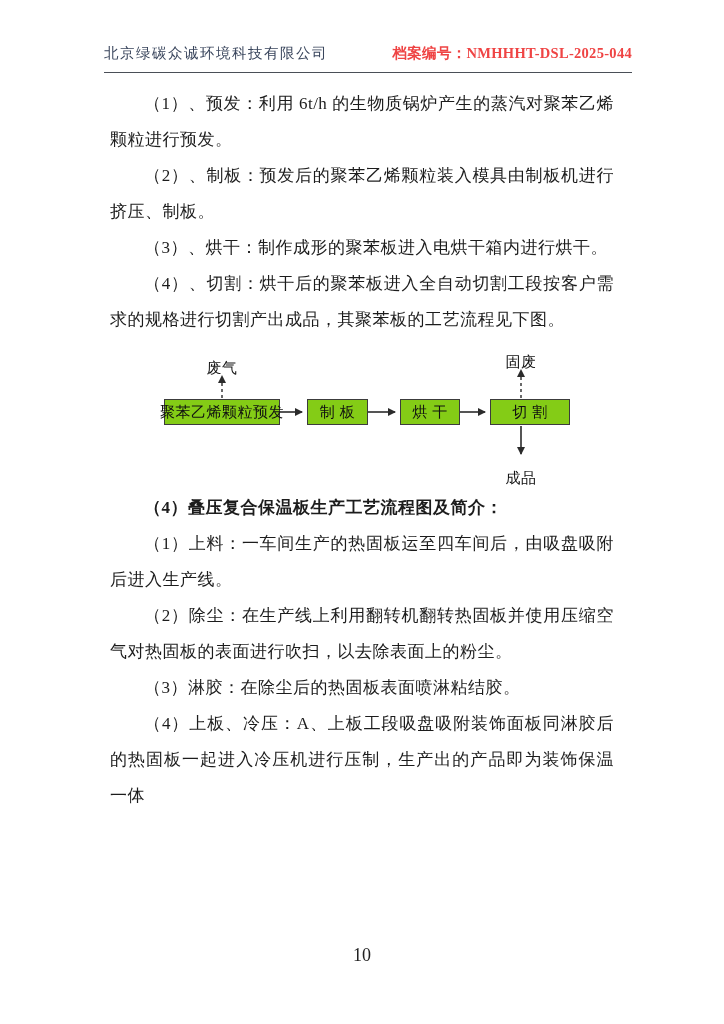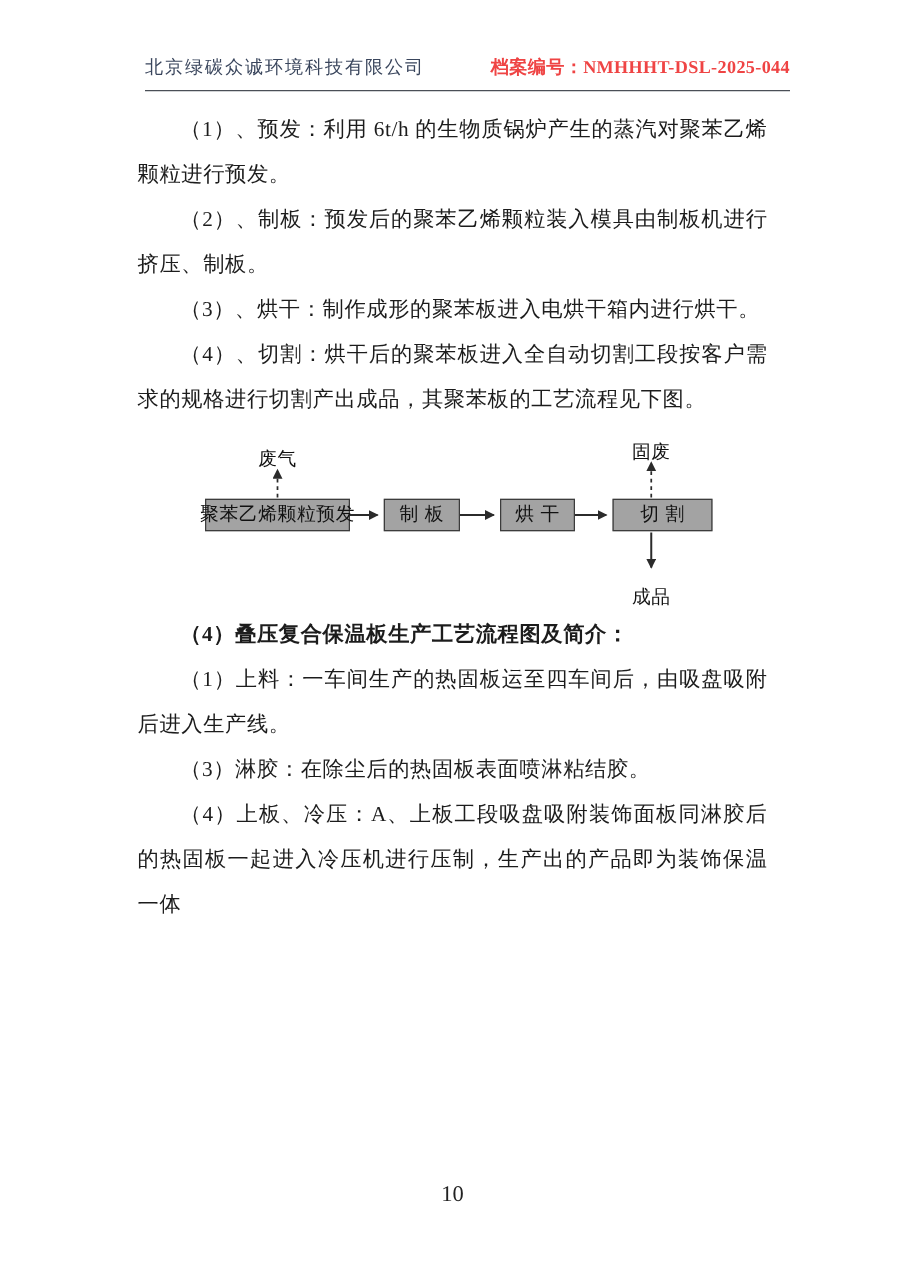--- a/index.html
+++ b/index.html
@@ -17,21 +17,20 @@
   .header {
     position: absolute;
     top: 44px;
     left: 104px;
     right: 92px;
     display: flex;
     justify-content: space-between;
     align-items: baseline;
     padding-bottom: 9px;
     border-bottom: 1.5px solid #4a4f57;
-    margin-left: 12px;
   }
   .header .company {
     font-size: 14.5px;
     letter-spacing: 1.5px;
     color: #39455c;
   }
   .header .docno {
     font-size: 14.5px;
     font-weight: 600;
     color: #ef4444;
@@ -72,21 +71,21 @@
   .diagram svg.arrows {
     position: absolute;
     left: 0; top: 0;
     width: 504px; height: 148px;
   }
   .fbox {
     position: absolute;
     top: 57px;
     height: 26px;
     border: 1.4px solid #3c3c3c;
-    background: #a3a3a3;
+    background: #84cc16;
     display: flex;
     align-items: center;
     justify-content: center;
     font-size: 15px;
     color: #111;
     box-sizing: border-box;
     white-space: nowrap;
   }
   .fbox.b1 { left: 54px;  width: 116px; }
   .fbox.b2 { left: 197px; width: 61px; }
@@ -155,20 +154,21 @@
       <div class="fbox b1">聚苯乙烯颗粒预发</div>
       <div class="fbox b2">制 板</div>
       <div class="fbox b3">烘 干</div>
       <div class="fbox b4">切 割</div>
       <div class="flabel product">成品</div>
     </div>
 
 
     <p class="heading">（4）叠压复合保温板生产工艺流程图及简介：</p>
     <p class="para">（1）上料：一车间生产的热固板运至四车间后，由吸盘吸附后进入生产线。</p>
+    <p class="para">（2）除尘：在生产线上利用翻转机翻转热固板并使用压缩空气对热固板的表面进行吹扫，以去除表面上的粉尘。</p>
     <p class="para">（3）淋胶：在除尘后的热固板表面喷淋粘结胶。</p>
     <p class="para">（4）上板、冷压：A、上板工段吸盘吸附装饰面板同淋胶后的热固板一起进入冷压机进行压制，生产出的产品即为装饰保温一体</p>
 
   </div>
 
   <div class="footer">
     <span>10</span>
   </div>
 
 </div>

